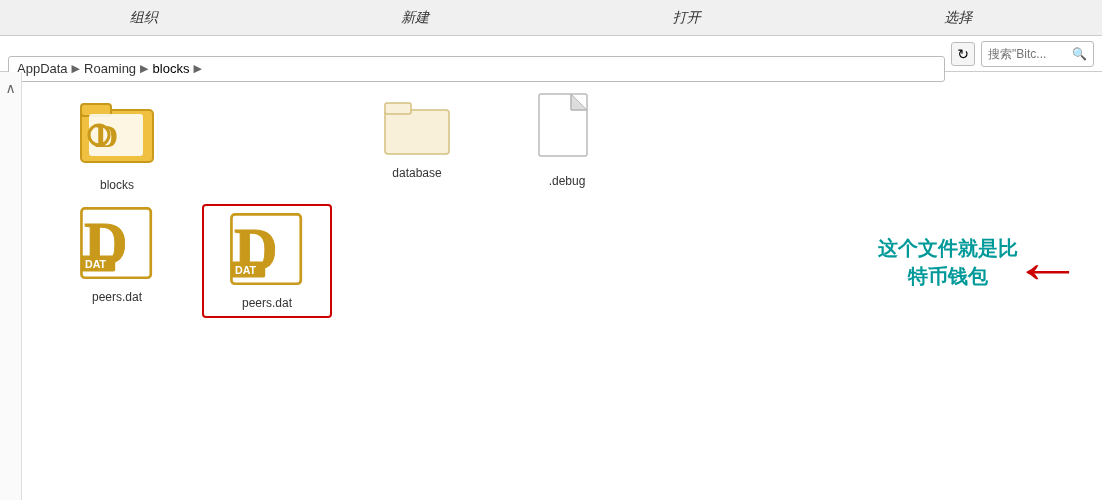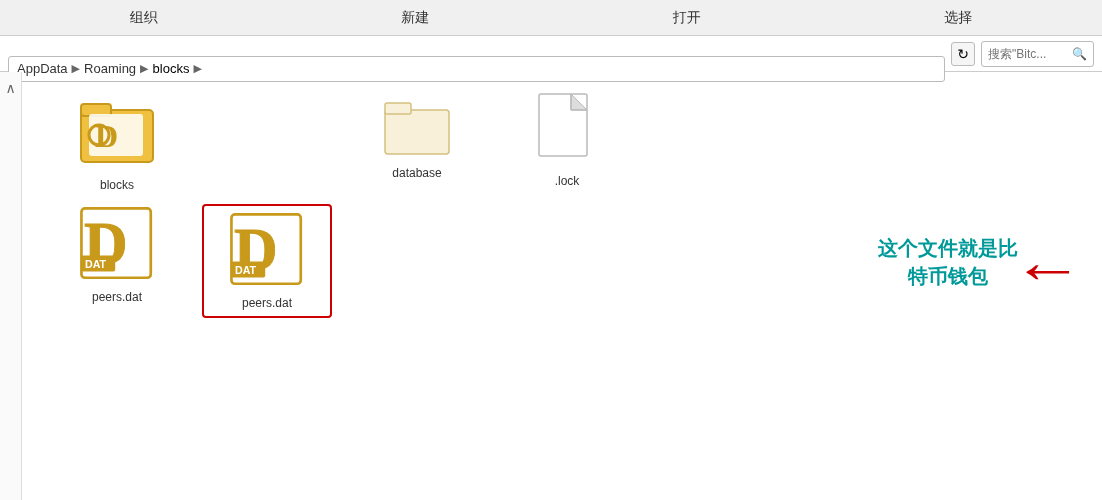--- a/index.html
+++ b/index.html
@@ -15,20 +15,21 @@
     .toolbar {
       background: #f0f0f0;
       border-bottom: 1px solid #ccc;
       padding: 0 8px;
       height: 36px;
       display: flex;
       align-items: center;
       justify-content: space-around;
       color: #333;
       font-size: 14px;
+      font-style: italic;
     }
     .toolbar-btn {
       padding: 4px 20px;
       cursor: pointer;
       color: #333;
     }
 
     
     .address-bar {
       background: #fff;
@@ -274,21 +275,21 @@
     <div class="file-item" style="grid-column:4; grid-row:1;">
       <div class="doc-icon">
         <svg viewBox="0 0 64 76">
           <rect x="4" y="2" width="48" height="62" rx="2" fill="white" stroke="#bbb" stroke-width="1.5"></rect>
 
           <polygon points="36,2 52,18 36,18" fill="#ddd" stroke="#bbb" stroke-width="1"></polygon>
           <line x1="36" y1="2" x2="36" y2="18" stroke="#bbb" stroke-width="1.5"></line>
           <line x1="36" y1="18" x2="52" y2="18" stroke="#bbb" stroke-width="1.5"></line>
         </svg>
       </div>
-      <span class="file-label">.lock</span>
+      <span class="file-label">.debug</span>
     </div>
 
 
 
     <div class="file-item" style="grid-column:1; grid-row:2;">
       <div class="btc-folder-icon">
         <svg viewBox="0 0 90 90">
 
           <rect x="5" y="5" width="78" height="78" rx="4" fill="white" stroke="#C8991A" stroke-width="3"></rect>
 

